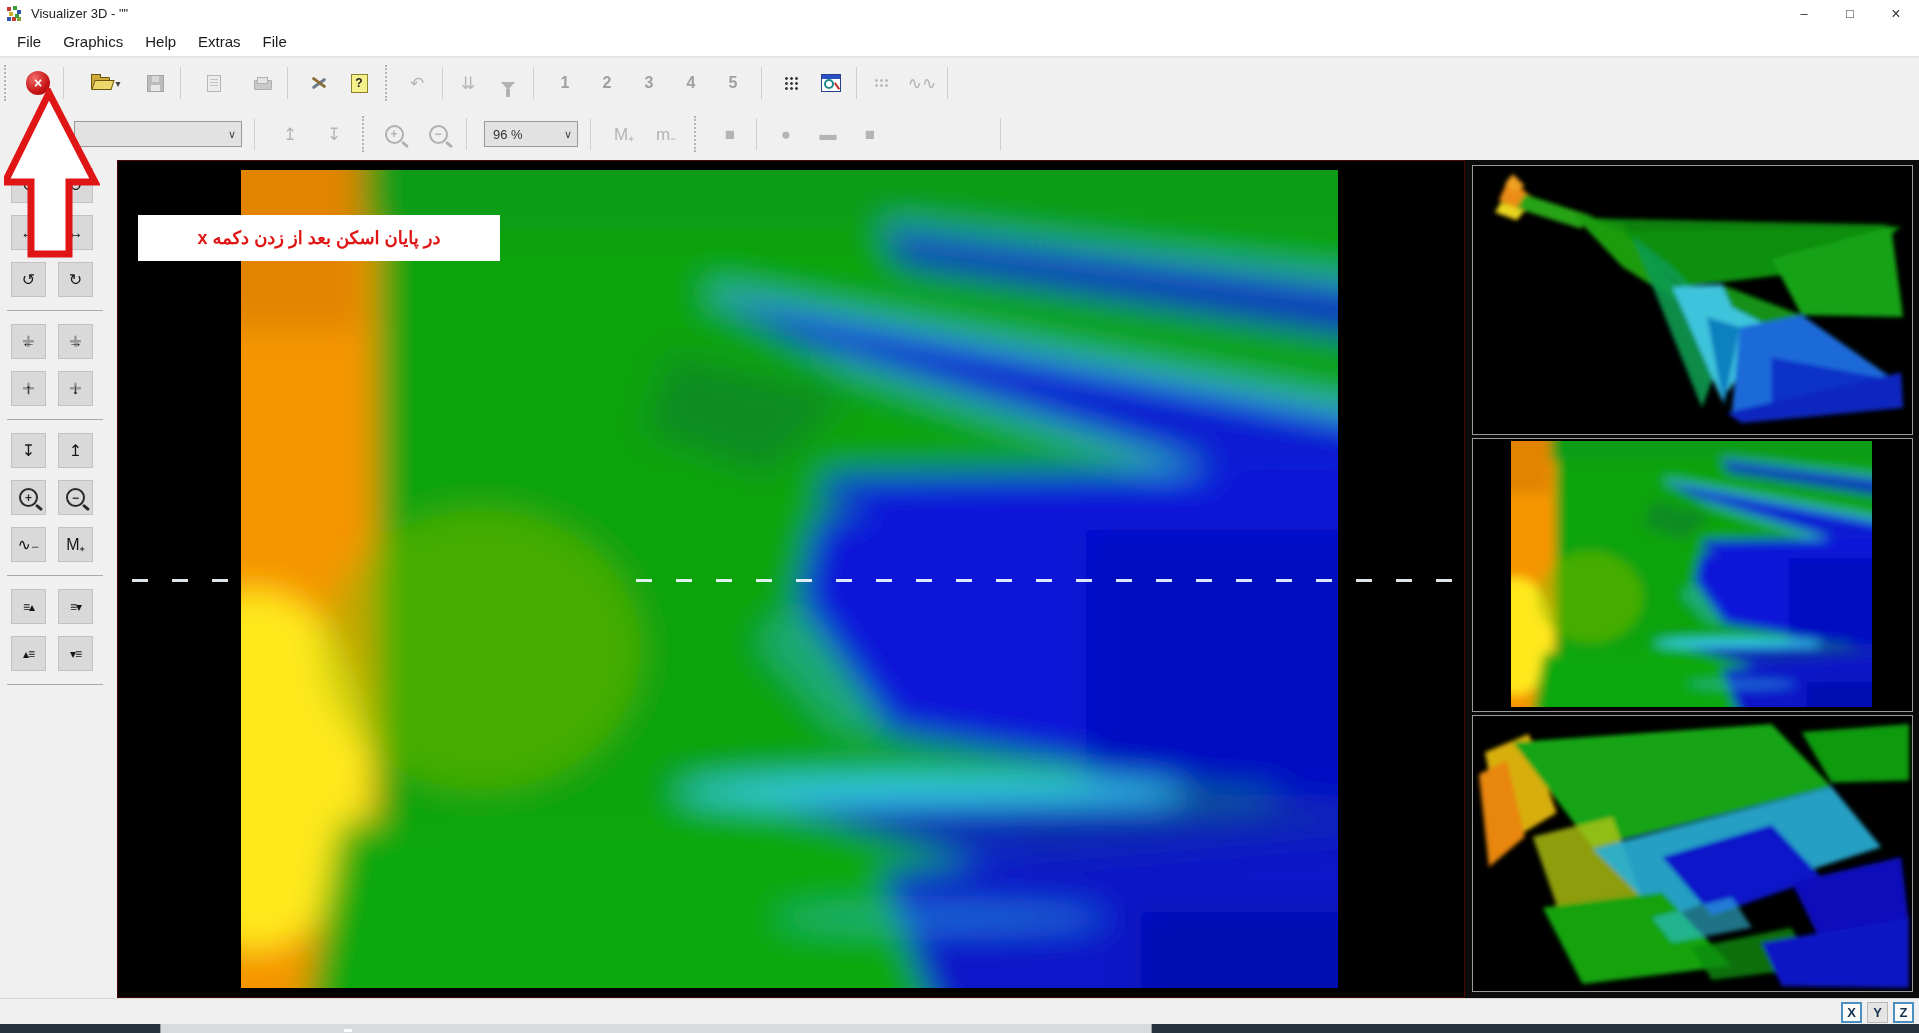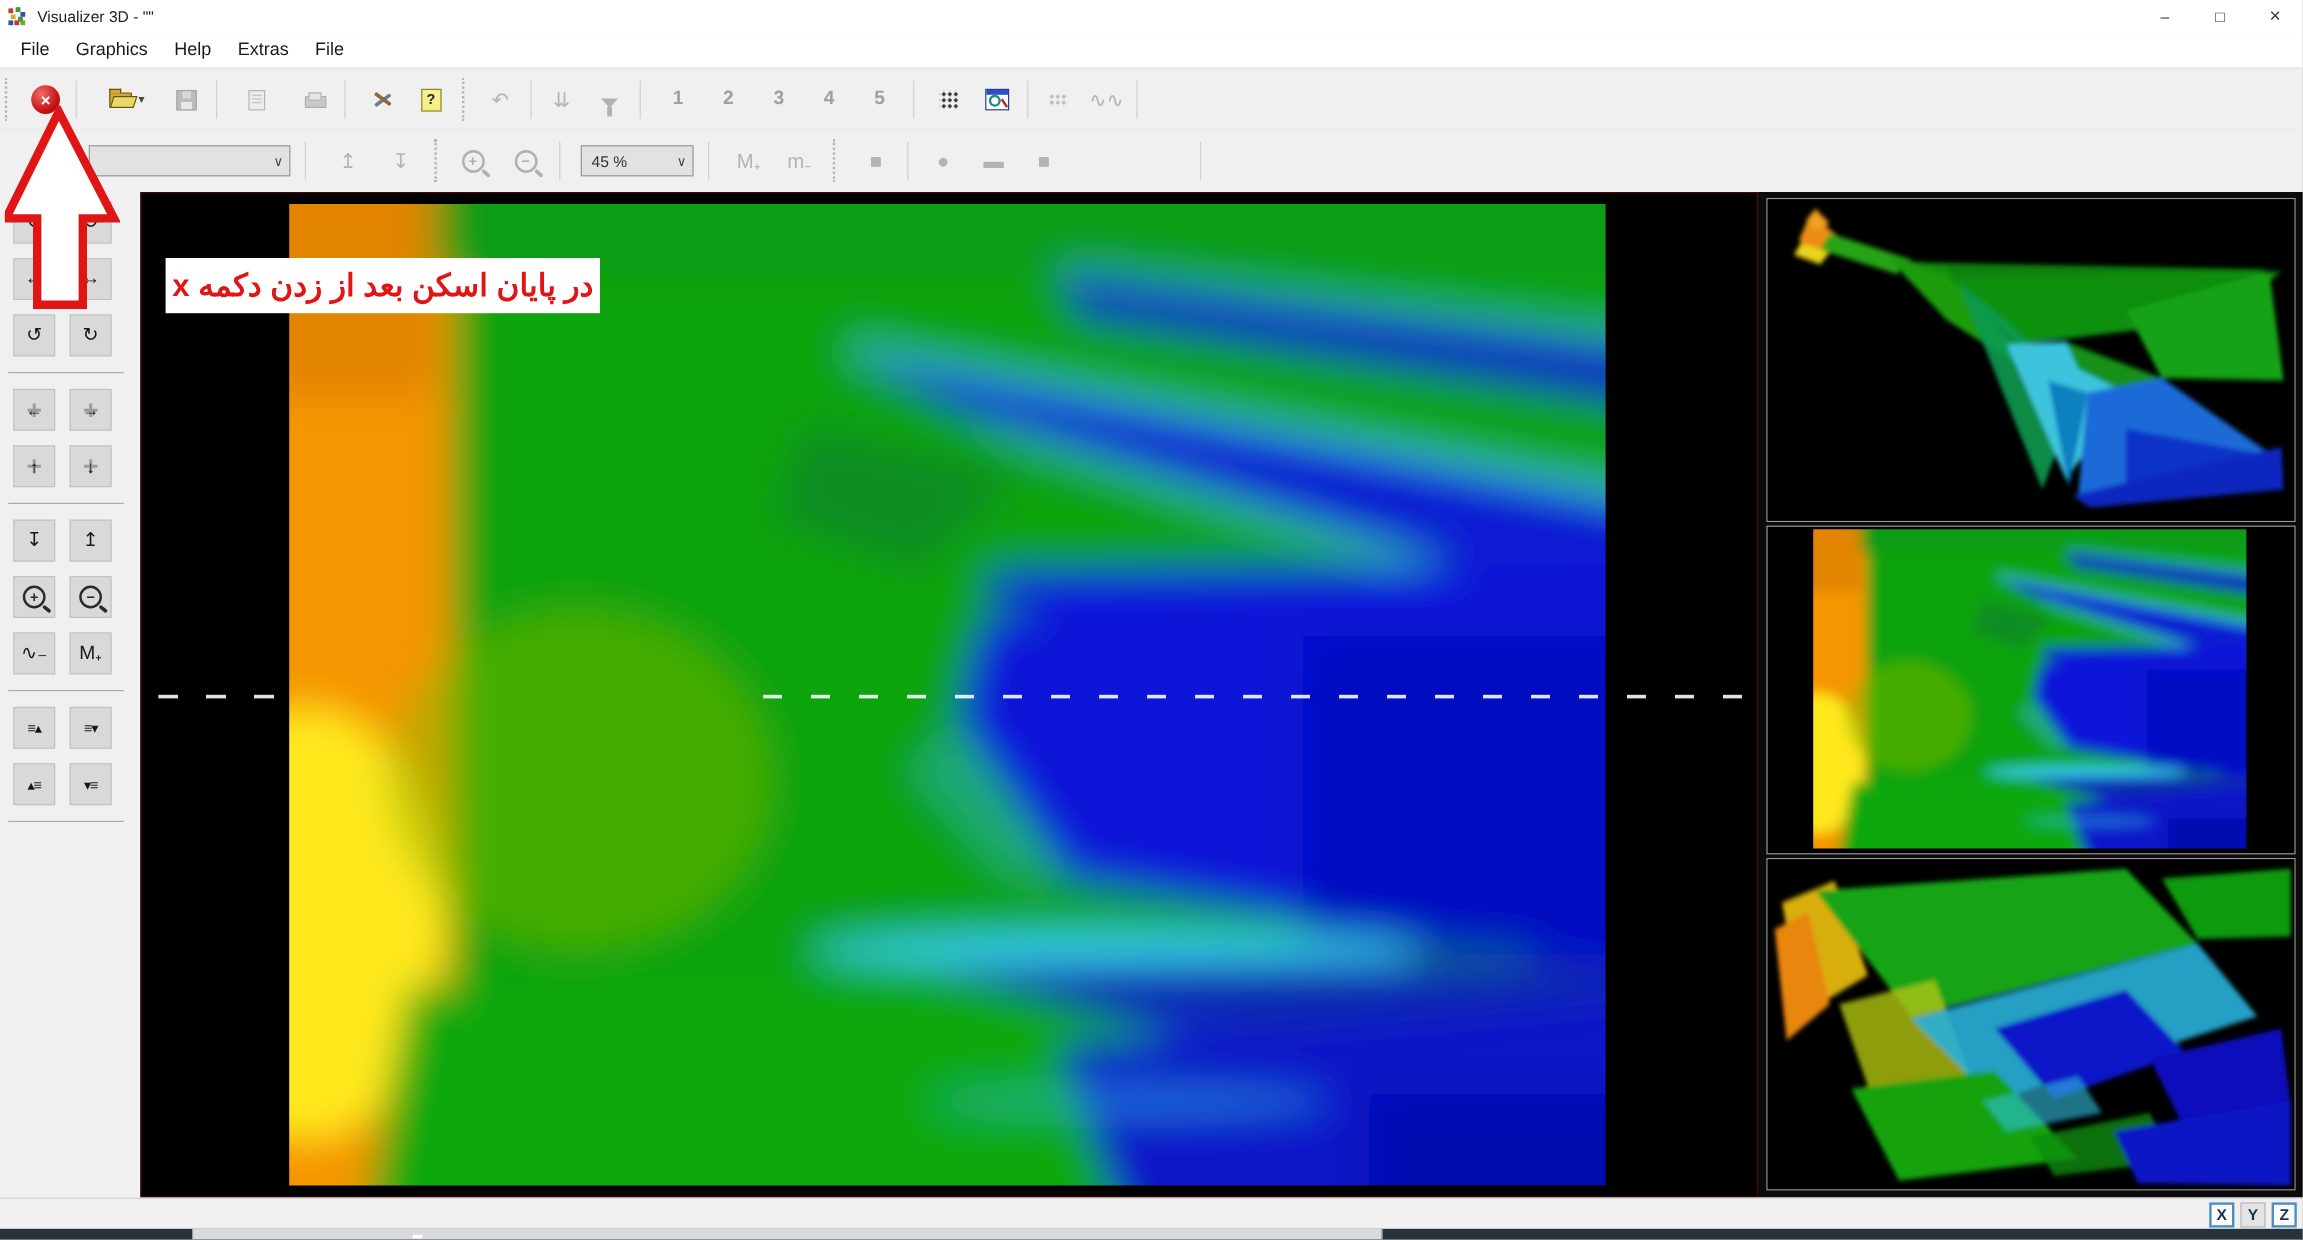--- a/index.html
+++ b/index.html
@@ -90,21 +90,21 @@
   .cross{position:absolute;font-size:22px;color:#9b9b9b;font-weight:bold;line-height:1}
   .dir{position:relative;font-size:14px;color:#101010;font-weight:bold;line-height:1}
 
   
   .canvas{position:absolute;left:117px;top:160px;width:1348px;height:838px;background:#000;border:1px solid #4a0606;box-sizing:border-box}
   .heat{position:absolute;left:123px;top:9px;width:1097px;height:818px}
   .scanline{position:absolute;top:418px;height:3px;background:repeating-linear-gradient(90deg,rgba(240,248,255,.92) 0 16px,transparent 16px 40px)}
   #dashL{left:14px;width:112px}
   #dashR{left:518px;width:828px}
   .ann{position:absolute;left:20px;top:54px;width:362px;height:46px;background:#ffffff;color:#e01616;font-weight:bold;
-       font-size:26px;display:flex;align-items:center;justify-content:center;direction:rtl;z-index:10}
+       font-size:18px;display:flex;align-items:center;justify-content:center;direction:rtl;z-index:10}
 
   
   .rightpanel{position:absolute;left:1465px;top:160px;width:454px;height:838px;background:#0b0b0b}
   .view{position:absolute;left:7px;width:441px;border:1px solid #9a9a9a;background:#000;box-sizing:border-box}
   #view1{top:5px;height:270px}
   #view2{top:278px;height:274px}
   #view3{top:555px;height:277px}
   .view svg{display:block;width:100%;height:100%}
   #view2 svg{position:absolute;left:38px;top:2px;width:361px;height:266px}
 
@@ -233,21 +233,21 @@
         <b>+</b>
       </span>
     </button>
   <button class="tbtn dis" style="margin-left:4px">
       <span class="mag">
         <b>−</b>
       </span>
     </button>
   <div class="vsep" style="margin-left:8px"></div>
   <div class="combo" id="zoom-combo" style="margin-left:12px">
-    <span class="cval">45 %</span>
+    <span class="cval">96 %</span>
     <span class="chev">∨</span>
   </div>
   <div class="vsep" style="margin-left:12px"></div>
   <button class="tbtn dis" style="margin-left:8px">
       <span class="glyph dis">M₊</span>
     </button>
   <button class="tbtn dis" style="margin-left:2px">
       <span class="glyph dis">m₋</span>
     </button>
   <div class="handle" style="margin-left:8px"></div>

